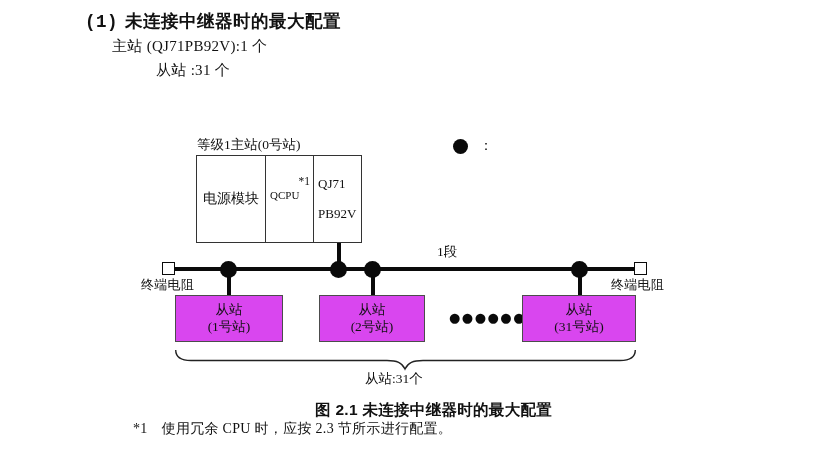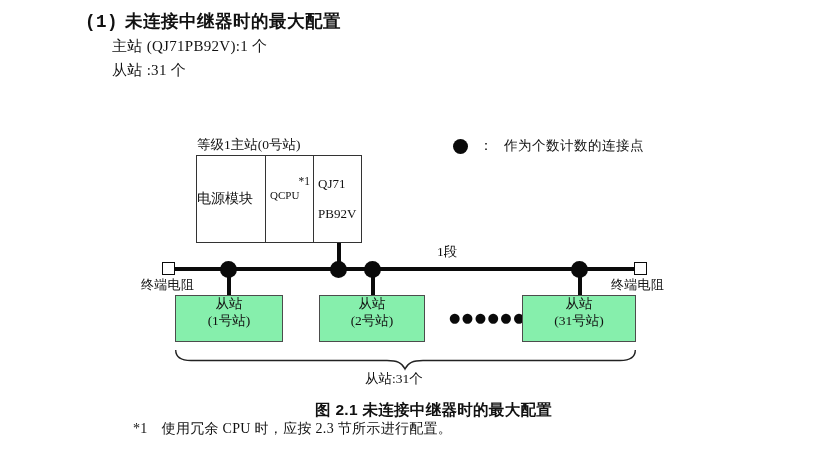--- a/index.html
+++ b/index.html
@@ -8,30 +8,30 @@
     font-family:"Liberation Serif","DejaVu Serif",serif;color:#111;
   }
   .abs{position:absolute;}
   
   .heading{
     left:85px;top:9px;font-family:Liberation Mono, monospace;
     font-weight:bold;font-size:17.5px;letter-spacing:0.5px;white-space:nowrap;
   }
   .heading .marker{margin-right:7px;}
   .subline{left:112px;font-size:15px;white-space:nowrap;letter-spacing:0.3px;}
-  .subline1{top:37px;} .subline2{top:61px;}
+  .subline1{top:37px;} .subline2{top:61px;margin-left:44px;}
 
   
   .master-label{left:197px;top:136px;font-size:13.5px;white-space:nowrap;text-align:right;}
   .master-box{
     left:196px;top:155px;width:166px;height:88px;border:1.5px solid #333;
     box-sizing:border-box;display:flex;background:#fff;
   }
   .mcell{position:relative;box-sizing:border-box;}
-  .mcell1{width:69px;border-right:1.5px solid #333;display:flex;align-items:center;justify-content:flex-start;}
+  .mcell1{width:69px;border-right:1.5px solid #333;display:flex;align-items:center;justify-content:center;}
   .mcell1 span{font-size:14px;letter-spacing:0;}
   .mcell2{width:48px;border-right:1.5px solid #333;}
   .qcpu-note{position:absolute;right:3px;top:19px;font-size:11.5px;}
   .qcpu-label{position:absolute;left:4px;top:33px;font-size:11px;}
   .mcell3{flex:1;display:flex;flex-direction:column;justify-content:center;padding-left:4px;gap:16px;}
   .mcell3 span{font-size:13px;line-height:14px;}
 
   
   .legend{left:453px;top:137px;display:flex;align-items:center;}
   .legend-dot{width:15px;height:15px;border-radius:50%;background:#0a0a0a;}
@@ -51,22 +51,22 @@
   .dot1{left:220px;top:261px;} .dot2{left:330px;top:261px;}
   .dot3{left:364px;top:261px;} .dot4{left:571px;top:261px;}
   .connector{width:4px;background:#0a0a0a;}
   .conn-master{left:337px;top:243px;height:26px;}
   .conn-s1{left:227px;top:270px;height:26px;}
   .conn-s2{left:371px;top:270px;height:26px;}
   .conn-s31{left:578px;top:270px;height:26px;}
 
   
   .slave-box{
-    top:295px;height:47px;border:1.5px solid #4c4c4c;box-sizing:border-box;background:#86efac;
-    display:flex;flex-direction:column;align-items:center;
+    top:295px;height:47px;border:1.5px solid #4c4c4c;box-sizing:border-box;background:#d946ef;
+    display:flex;flex-direction:column;align-items:center;justify-content:center;
   }
   .slave-box span{font-size:13.5px;line-height:16.5px;white-space:nowrap;}
   .slave1{left:175px;width:108px;}
   .slave2{left:319px;width:106px;}
   .slave31{left:522px;width:114px;}
   .ellipsis{left:449px;top:310px;font-size:13px;letter-spacing:1.5px;color:#0a0a0a;
     font-family:"DejaVu Sans","Liberation Sans",sans-serif;}
 
   
   .brace-svg{left:175px;top:349px;}
@@ -100,21 +100,20 @@
     </div>
     <div class="mcell mcell3">
       <span>QJ71</span>
       <span>PB92V</span>
     </div>
   </div>
 
   <div class="abs legend">
     <span class="legend-dot"></span>
     <span class="legend-colon">：</span>
-    <span class="legend-text">作为个数计数的连接点</span>
   </div>
 
   <div class="abs segment-label">1段</div>
   <div class="abs bus-line"></div>
   <div class="abs term-square term-left"></div>
   <div class="abs term-square term-right"></div>
   <div class="abs term-label term-label-left">终端电阻</div>
   <div class="abs term-label term-label-right">终端电阻</div>
 
   <div class="abs connector conn-master"></div>

